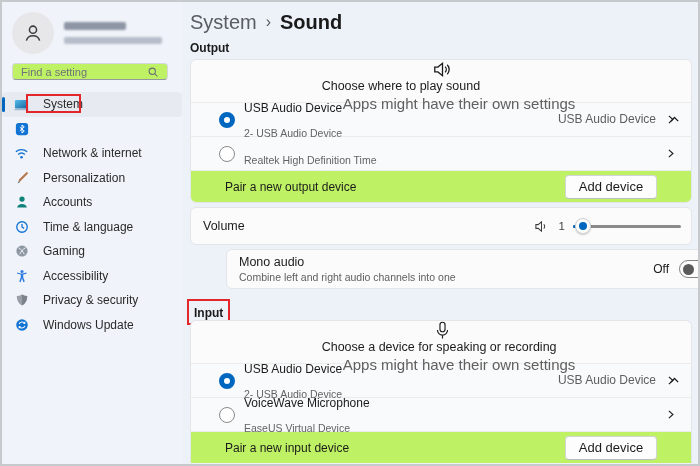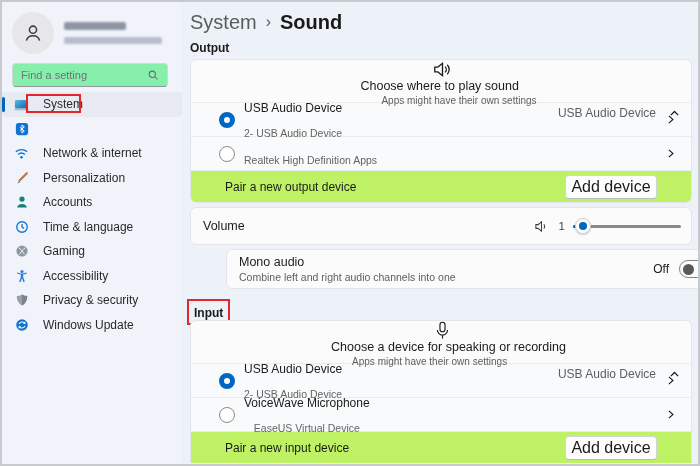--- a/index.html
+++ b/index.html
@@ -13,22 +13,22 @@
   
   .sidebar { position: absolute; left: 0; top: 0; width: 180px; height: 100%; background: #f0f3f9; }
   .profile { position: absolute; left: 10px; top: 10px; display: flex; align-items: center; }
   .avatar { width: 42px; height: 42px; border-radius: 50%; background: #e7e7e9; display: flex; align-items: center; justify-content: center; }
   .profile-text { margin-left: 10px; }
   .blurbar { border-radius: 2px; filter: blur(1.3px); }
   .blur-name { width: 62px; height: 8px; background: #8e96a5; margin-bottom: 7px; }
   .blur-email { width: 98px; height: 7px; background: #b7bdca; }
 
   .searchbox {
-    position: absolute; left: 10px; top: 61px; width: 156px; height: 24px;
-    background: #86efac; border: 1px solid #d4d6da; border-bottom-color: #94979c;
+    position: absolute; left: 10px; top: 61px; width: 156px; height: 17px;
+    background: #bef264; border: 1px solid #d4d6da; border-bottom-color: #94979c;
     border-radius: 4px; display: flex; align-items: center; padding: 0 8px;
   }
   .searchbox .ph { font-size: 11px; color: #70737a; flex: 1; }
 
   .nav { position: absolute; left: 0; top: 90px; width: 100%; }
   .nav-item { position: relative; height: 24.5px; display: flex; align-items: center; padding-left: 12px; }
   .nav-item .ic { width: 15px; height: 15px; display: inline-flex; align-items: center; justify-content: center; }
   .nav-item .lbl { margin-left: 14px; font-size: 12px; color: #2a2a2a; white-space: nowrap; }
   .nav-item.selected { background: rgba(0,0,0,0.035); border-radius: 4px; }
   .sel-pill { position: absolute; left: 0; top: 5px; width: 3px; height: 15px; border-radius: 2px; background: #0067c0; }
@@ -49,35 +49,35 @@
   .card { position: absolute; left: 8px; width: 502px; background: #fbfbfc; border: 1px solid #e3e5e8; border-radius: 6px; overflow: hidden; }
   .card-out { top: 57px; }
   .card-vol { top: 205px; height: 38px; }
   .card-mono { top: 247px; height: 40px; margin-left: 36px; }
   .card-in { top: 318px; border-bottom: none; border-radius: 6px 6px 0 0; }
 
   .exp-header { height: 42px; display: flex; align-items: center; padding: 0 10px 0 12px; flex-direction: column; }
   .exp-header .bigic { width: 20px; display: flex; justify-content: center; }
   .hdr-text { margin-left: 13px; }
   .hdr-title { font-size: 12.5px; color: #1b1b1b; }
-  .hdr-sub { font-size: 10px; color: #606060; margin-top: 2px; margin-left: 21px; }
+  .hdr-sub { font-size: 15px; color: #606060; margin-top: 2px; margin-left: 21px; }
   .hdr-right { margin-left: auto; display: flex; align-items: center; }
   .hdr-value { font-size: 12px; color: #5e5e5e; margin-right: 12px; }
 
   .opt-row { height: 34px; border-top: 1px solid #ececec; display: flex; align-items: center; padding: 0 14px 0 28px; background: #f9fafb; }
   .radio { width: 16px; height: 16px; border-radius: 50%; background: #fff; border: 1px solid #8a8a8a; flex: none; }
   .radio.on { border: 5px solid #0067c0; }
   .opt-text { margin-left: 9px; }
   .opt-name { font-size: 12px; color: #1b1b1b; }
-  .opt-desc { font-size: 10.5px; color: #636363; margin-top: 12px; text-align: center; }
+  .opt-desc { font-size: 10.5px; color: #636363; margin-top: 12px; }
   .opt-chev { margin-left: auto; }
 
   .pair-row { height: 32px; border-top: 1px solid #ececec; display: flex; align-items: center; padding: 0 34px; background: #bef264; }
   .pair-label { font-size: 12px; color: #1b1b1b; }
-  .btn { margin-left: auto; width: 92px; height: 24px; background: #fdfdfe; border: 1px solid #d2d4d8; border-bottom-color: #b9bbbf; border-radius: 4px; font-size: 16px; color: #1b1b1b; display: flex; align-items: center; justify-content: center; }
+  .btn { margin-left: auto; width: 92px; height: 24px; background: #fdfdfe; border: 1px solid #d2d4d8; border-bottom-color: #b9bbbf; border-radius: 4px; font-size: 13px; color: #1b1b1b; display: flex; align-items: center; justify-content: center; }
 
   .simple-row { height: 100%; display: flex; align-items: center; padding: 0 10px 0 12px; border-radius: 15px; }
   .row-title { font-size: 12.5px; color: #1b1b1b; }
   .row-sub { font-size: 10.5px; color: #606060; margin-top: 2px; }
   .row-right { margin-left: auto; display: flex; align-items: center; }
 
   .vol-value { font-size: 11.5px; color: #454545; margin: 0 8px 0 10px; }
   .slider { position: relative; width: 108px; height: 16px; }
   .slider .track { position: absolute; top: 7px; left: 0; right: 0; height: 3px; border-radius: 2px; background: #8a8a8a; }
   .slider .fill { position: absolute; top: 7px; left: 0; width: 6px; height: 3px; border-radius: 2px; background: #0067c0; }
@@ -279,21 +279,21 @@
         <span class="opt-chev">
           <svg width="13" height="13" viewBox="0 0 16 16" fill="none" stroke="#1b1b1b" stroke-width="1.4">
             <polyline points="6,3.5 11,8 6,12.5"></polyline>
           </svg>
         </span>
       </div>
 
       <div class="opt-row">
         <span class="radio"></span>
         <span class="opt-text">
-          <div class="opt-desc">Realtek High Definition Apps</div>
+          <div class="opt-desc">Realtek High Definition Time</div>
         </span>
         <span class="opt-chev">
           <svg width="13" height="13" viewBox="0 0 16 16" fill="none" stroke="#1b1b1b" stroke-width="1.4">
             <polyline points="6,3.5 11,8 6,12.5"></polyline>
           </svg>
         </span>
       </div>
 
       <div class="pair-row">
         <span class="pair-label">Pair a new output device</span>

